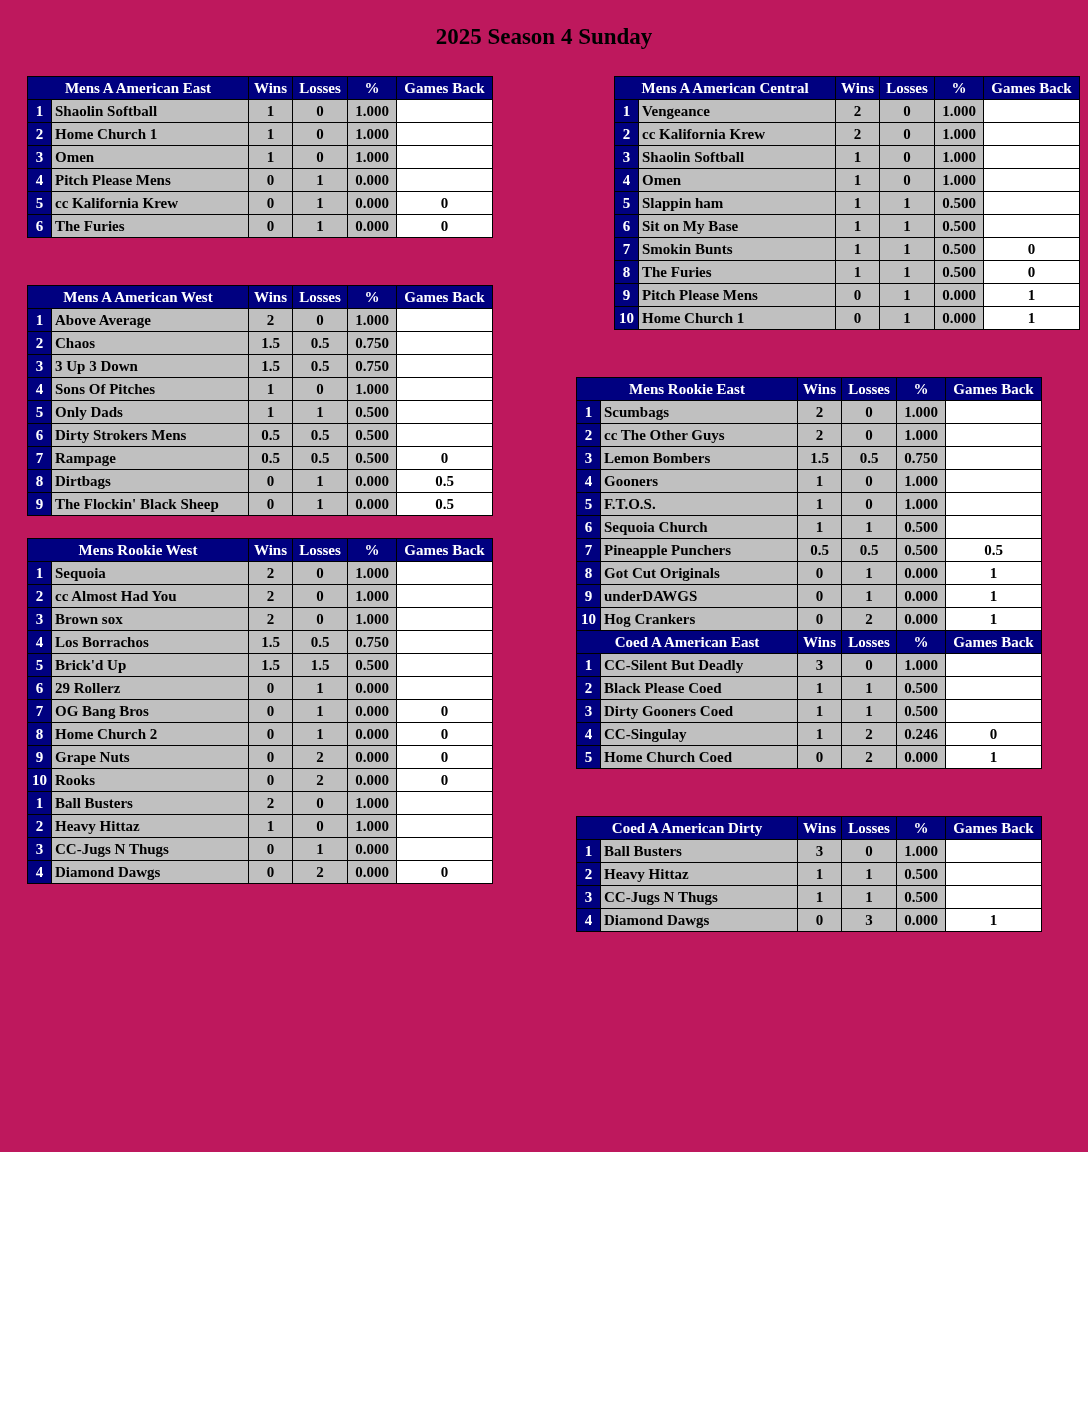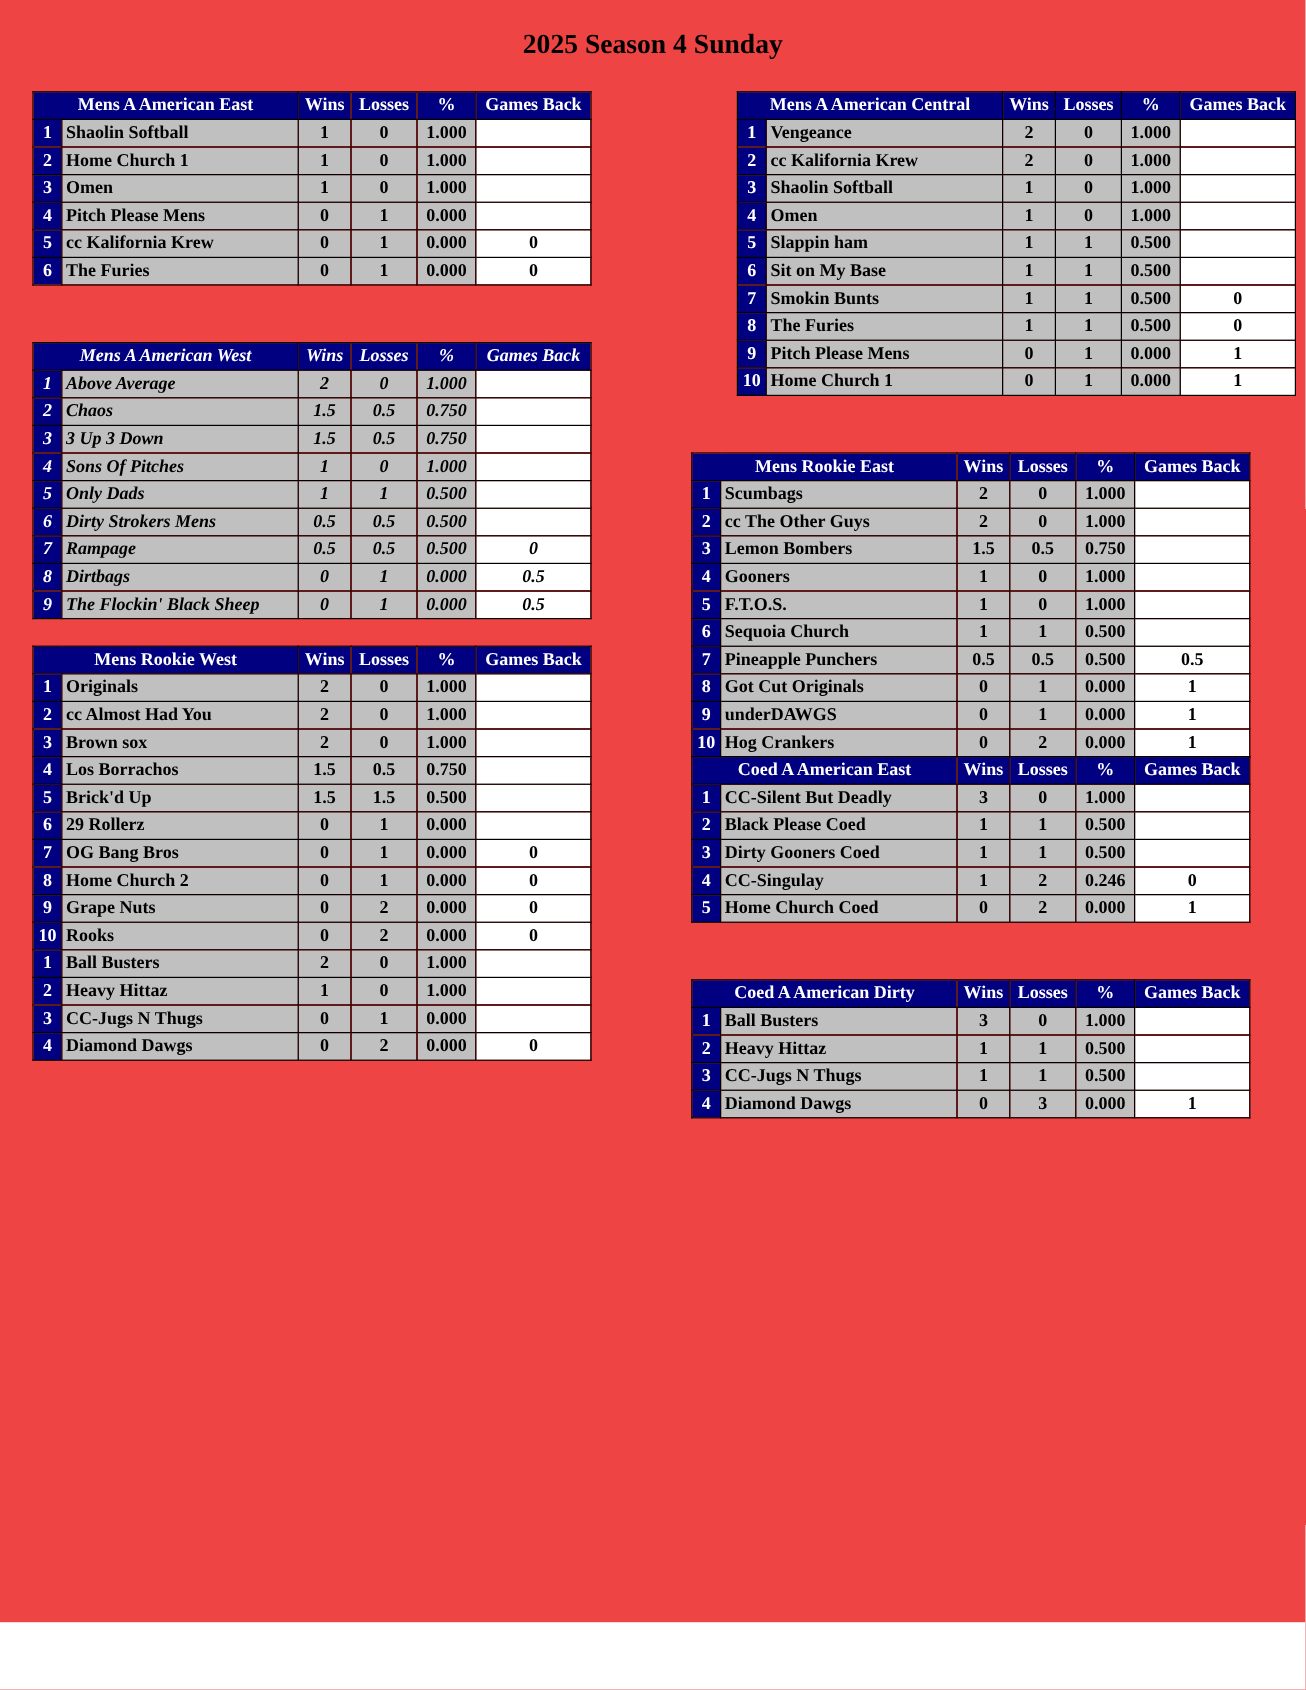--- a/index.html
+++ b/index.html
@@ -3,22 +3,22 @@
 <meta charset="utf-8">
 <style>
   html, body {
     margin: 0;
     padding: 0;
     background: #ffffff;
   }
   .page {
     position: relative;
     width: 1088px;
-    height: 1352px;
-    background: #ef4444;
+    height: 1152px;
+    background: #be185d;
     font-family: "Liberation Serif", serif;
     overflow: hidden;
   }
   .page-title {
     margin: 22px 0 24px 0;
     text-align: center;
     font-size: 23px;
     line-height: 30px;
     font-weight: bold;
     color: #000000;
@@ -73,21 +73,21 @@
     color: #000000;
     text-align: center;
   }
   td.gb-cell {
     background: #ffffff;
     color: #000000;
     text-align: center;
   }
   
   #col-left > .tablewrap:nth-child(1) { margin-bottom: 47px; }
-  #col-left > .tablewrap:nth-child(2) { margin-bottom: 22px; font-style: italic; }
+  #col-left > .tablewrap:nth-child(2) { margin-bottom: 22px; }
   #col-right > .tablewrap:nth-child(1) { margin-bottom: 47px; padding-left: 38px; }
   #col-right > .tablewrap:nth-child(2) { margin-bottom: 0; }
   #col-right > .tablewrap:nth-child(3) { margin-top: -1px; margin-bottom: 47px; }
 </style>
 </head>
 <body>
 
 <div class="page">
   <h1 class="page-title">2025 Season 4 Sunday</h1>
   <div class="columns">
@@ -273,21 +273,21 @@
                 <th class="title-cell" colspan="2">Mens Rookie West</th>
                 <th class="head-cell">Wins</th>
                 <th class="head-cell">Losses</th>
                 <th class="head-cell">%</th>
                 <th class="head-cell">Games Back</th>
               </tr>
             </thead>
             <tbody>
               <tr class="data-row">
                 <td class="rank-cell">1</td>
-                <td class="team-cell">Originals</td>
+                <td class="team-cell">Sequoia</td>
                 <td class="num-cell">2</td>
                 <td class="num-cell">0</td>
                 <td class="num-cell">1.000</td>
                 <td class="gb-cell"></td>
               </tr>
               <tr class="data-row">
                 <td class="rank-cell">2</td>
                 <td class="team-cell">cc Almost Had You</td>
                 <td class="num-cell">2</td>
                 <td class="num-cell">0</td>

